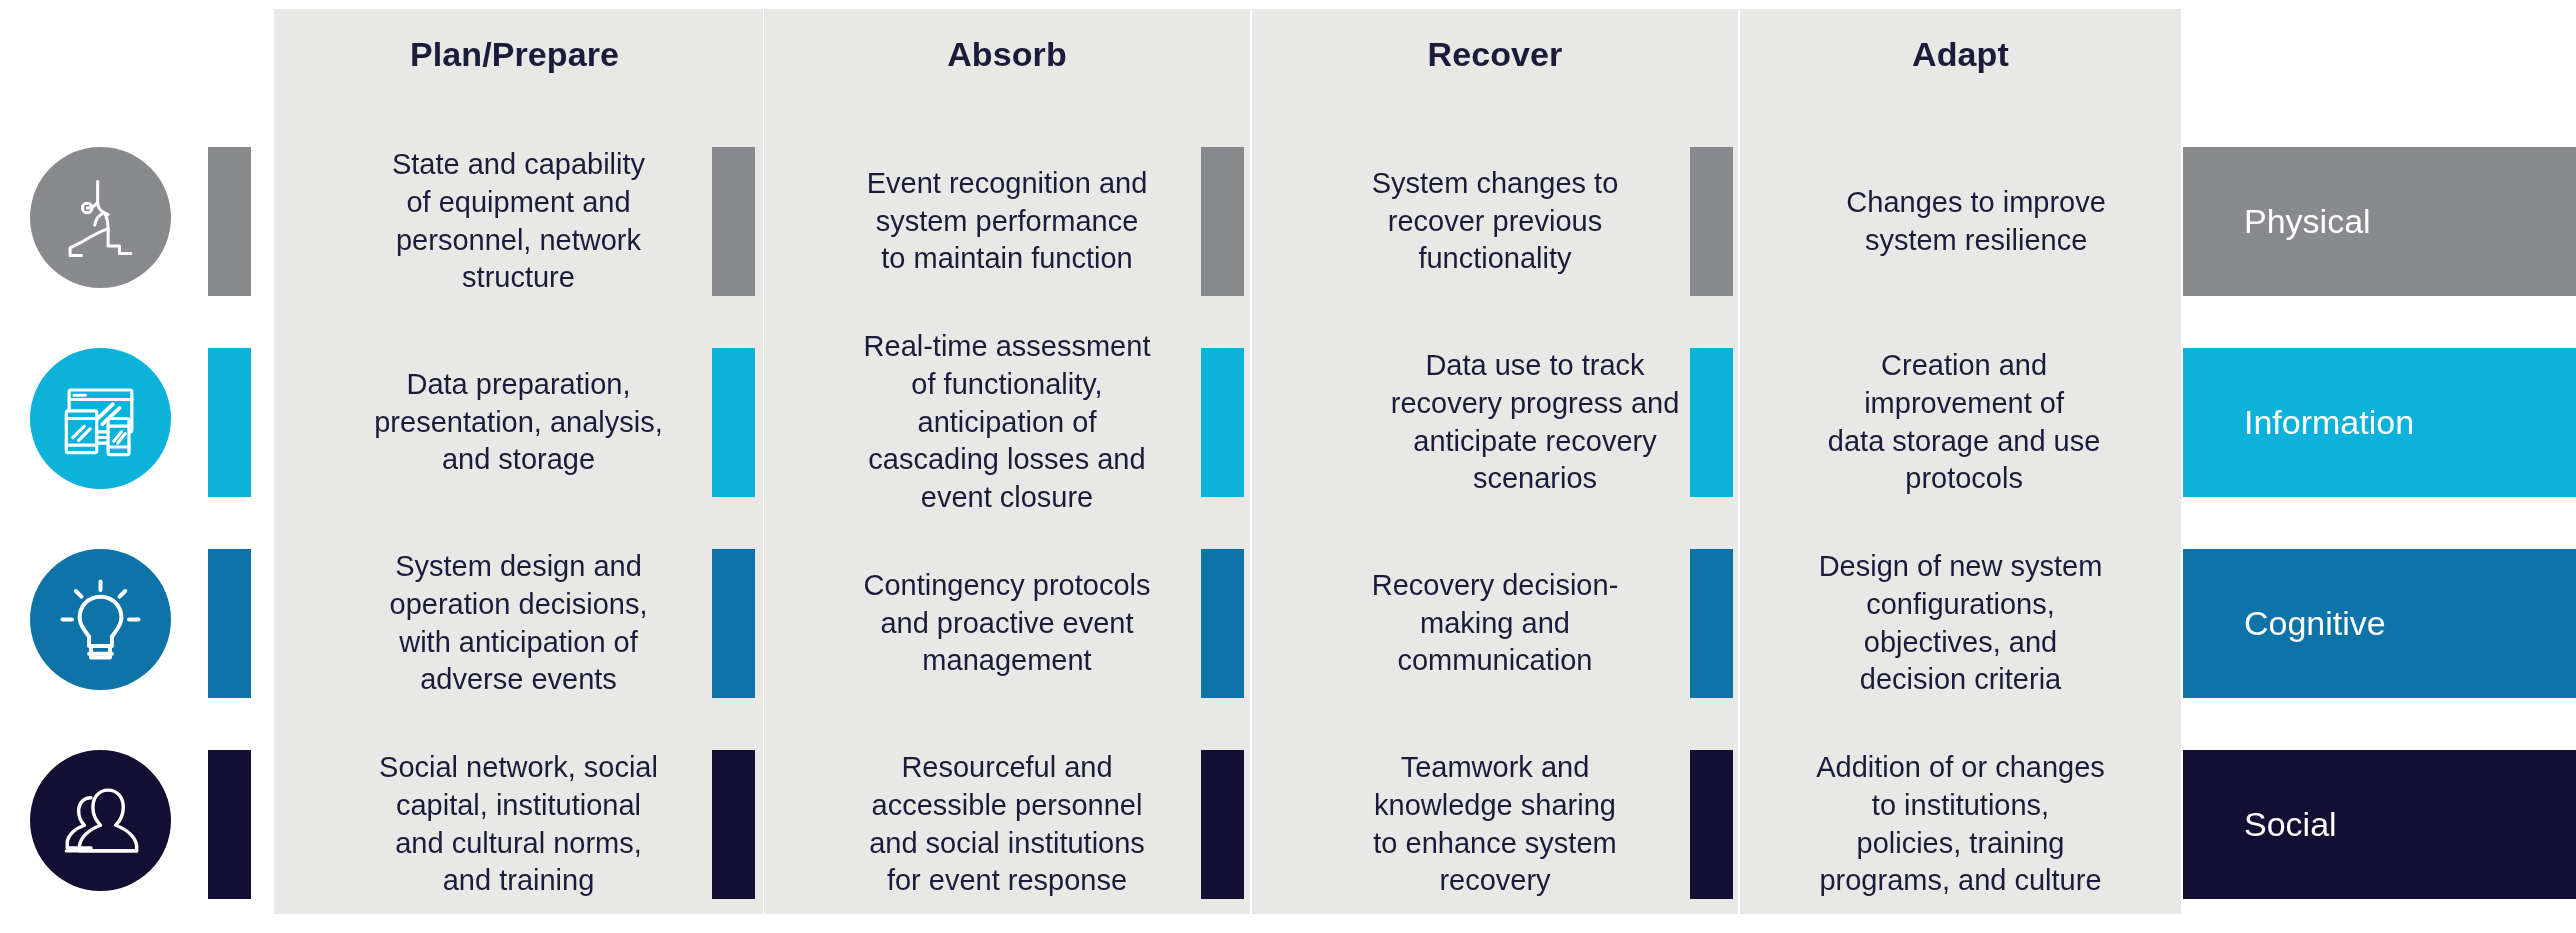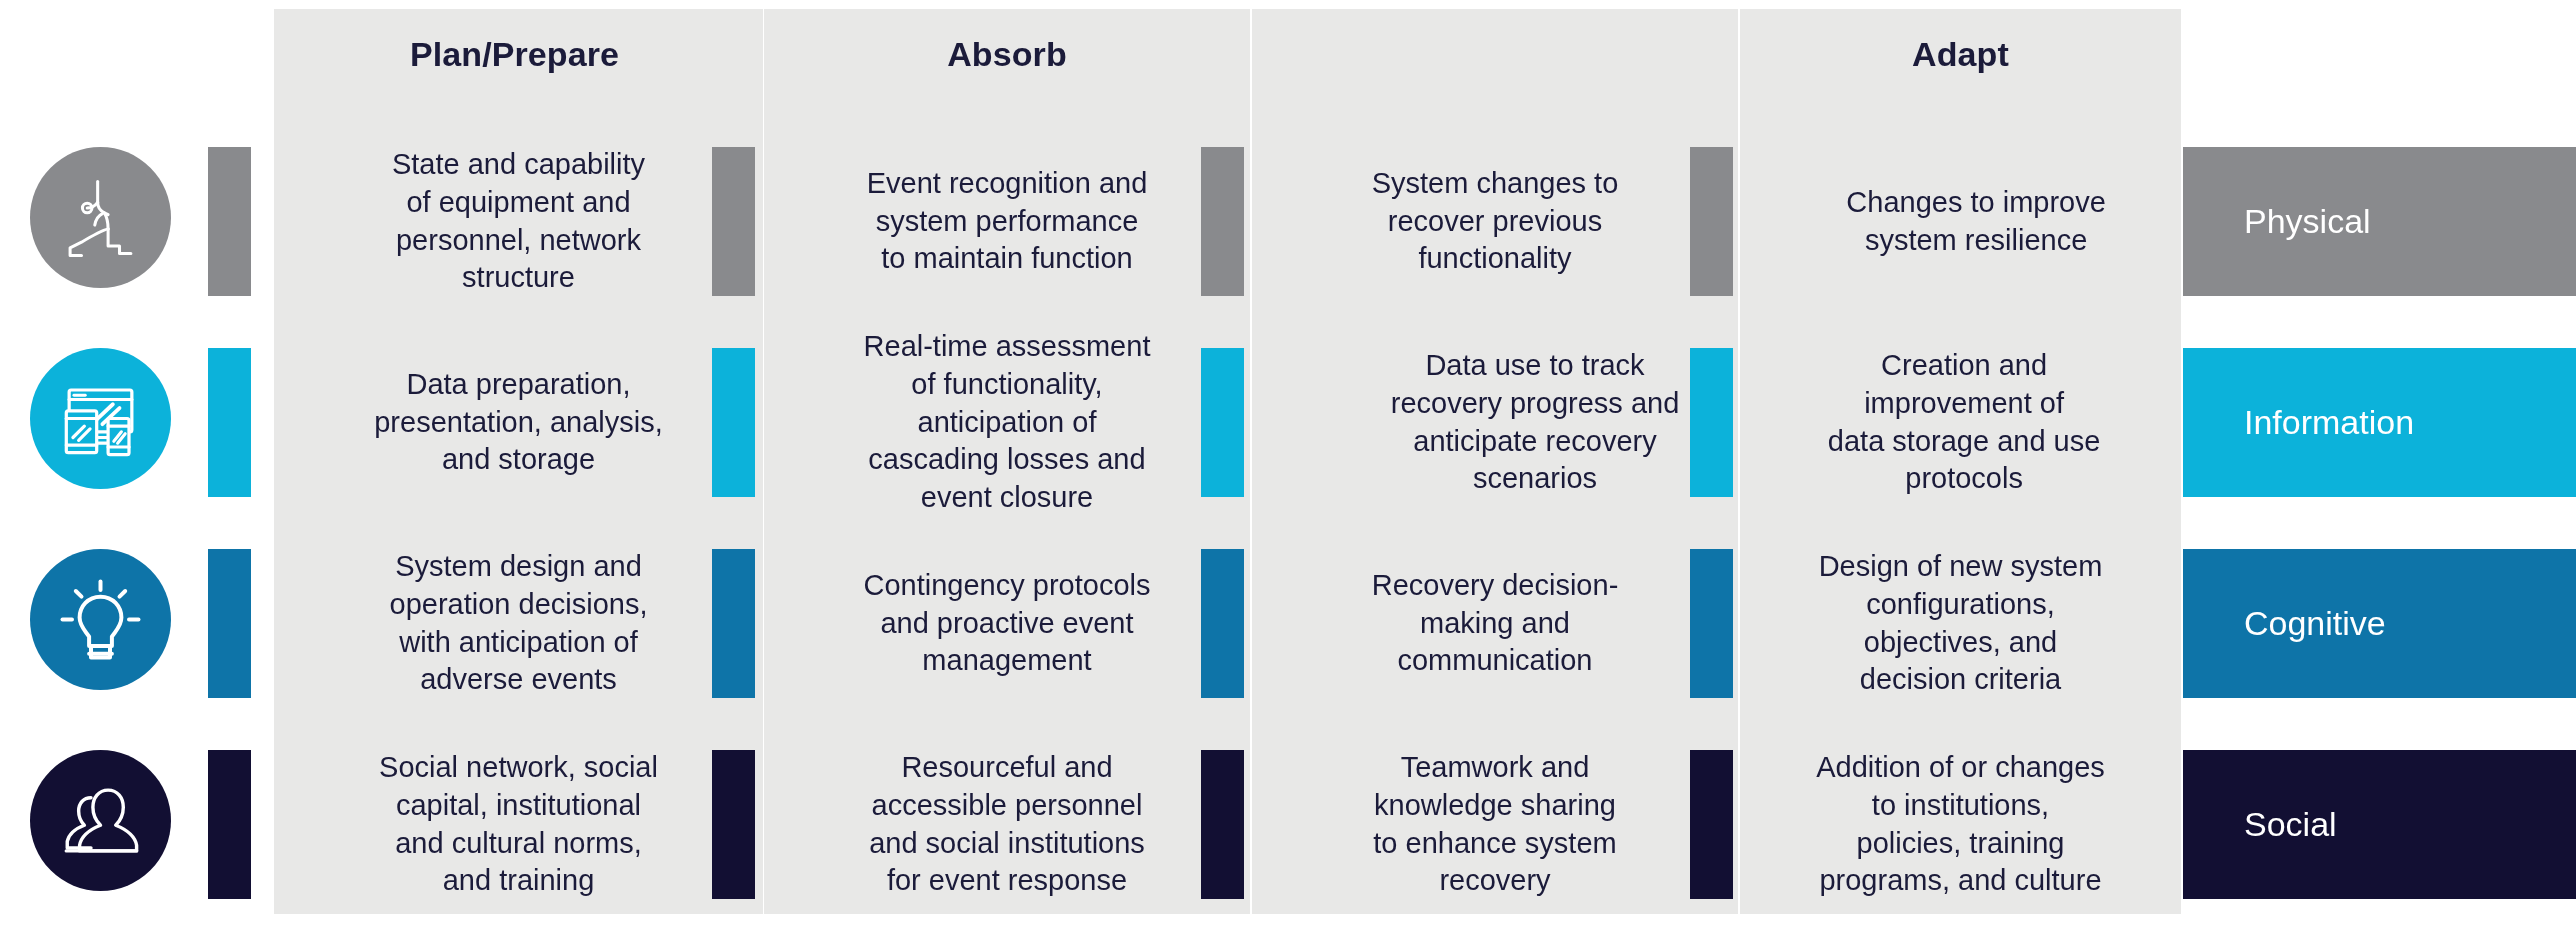--- a/index.html
+++ b/index.html
@@ -118,20 +118,21 @@
   <div class="col-panels">
     <div class="col-panel" style="left:274px; width:489px;"></div>
     <div class="col-panel" style="left:764px; width:486px;"></div>
     <div class="col-panel" style="left:1252px; width:486px;"></div>
     <div class="col-panel" style="left:1740px; width:441px;"></div>
   </div>
 
   <div class="header-row">
     <div class="col-header" style="left:270px; width:489px;">Plan/Prepare</div>
     <div class="col-header" style="left:764px; width:486px;">Absorb</div>
+    <div class="col-header" style="left:1252px; width:486px;">Recover</div>
     <div class="col-header" style="left:1740px; width:441px;">Adapt</div>
   </div>
 
   <div class="row" style="top:147px; height:149px;">
     <div class="icon-badge" style="top:0; background:#898a8d;">
       <span>
         <svg width="95" height="95" viewBox="0 0 100 100" fill="none" stroke="#ffffff" stroke-width="3.2" stroke-linejoin="round" stroke-linecap="round">
           <path d="M47 12 L47 34"></path>
           <path d="M47 34 C47 40 50 43 54 45 L58 47"></path>
           <path d="M47 34 C44 38 40 40 36 40"></path>

